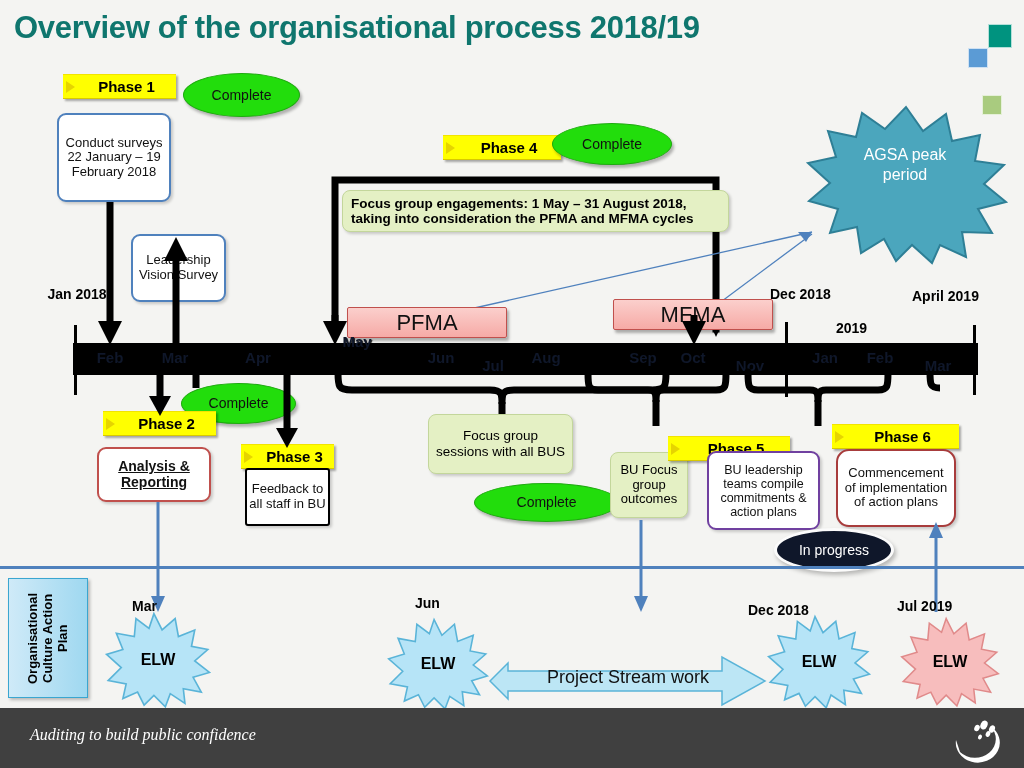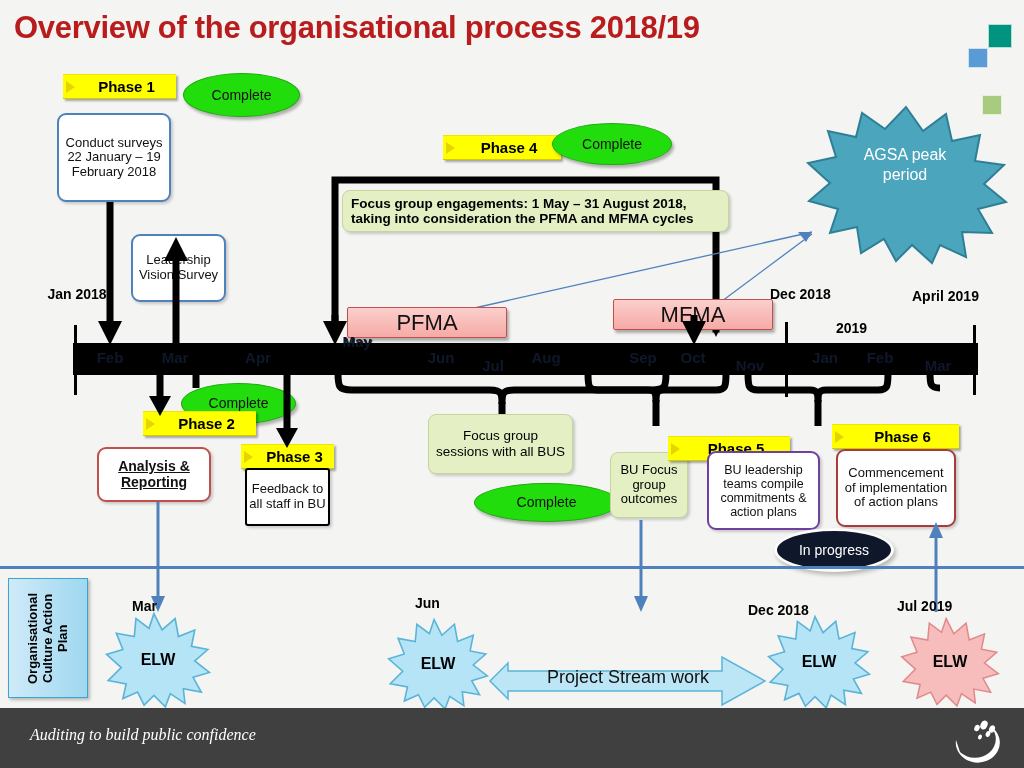--- a/index.html
+++ b/index.html
@@ -8,21 +8,21 @@
     width:1024px;height:768px;position:relative;overflow:hidden;
     background:#f4f4f2;
     font-family:"Liberation Sans", sans-serif;
   }
   .stage{position:absolute;left:0;top:0;width:1024px;height:768px;}
   .abs{position:absolute;box-sizing:border-box;}
 
   
   #page-title{
     left:14px;top:10px;width:900px;
-    font-size:31px;font-weight:bold;color:#b91c1c;
+    font-size:31px;font-weight:bold;color:#0f766e;
     letter-spacing:-0.3px;white-space:nowrap;
   }
 
   
   .deco{border:1px solid rgba(255,255,255,.7);}
 
   
   .phase{
     height:25px;background:#ffff00;color:#000;font-weight:bold;
     font-size:15px;display:flex;align-items:center;justify-content:center;
@@ -210,21 +210,21 @@
     <line x1="335" y1="120" x2="335" y2="128" stroke="#000" stroke-width="7"></line>
     <polygon points="323,126 347,126 335,150" fill="#000"></polygon>
 
     <line x1="694" y1="120" x2="694" y2="128" stroke="#000" stroke-width="7"></line>
     <polygon points="682,126 706,126 694,150" fill="#000"></polygon>
   </svg>
 
   <div class="abs oval oval-green" style="left:181px;top:383px;width:115px;height:41px;font-size:14px;">
     <span>Complete</span>
   </div>
-  <div class="abs phase" style="left:103px;top:411px;width:113px;margin-left:40px;">
+  <div class="abs phase" style="left:103px;top:411px;width:113px;">
     <span>Phase 2</span>
   </div>
   <div class="abs box box-red" style="left:97px;top:447px;width:114px;height:55px;font-size:14px;font-weight:bold;">
     <span style="text-decoration:underline;">Analysis &amp; Reporting</span>
   </div>
 
   <div class="abs phase" style="left:241px;top:444px;width:93px;">
     <span>Phase 3</span>
   </div>
   <div class="abs box box-black" style="left:245px;top:468px;width:85px;height:58px;font-size:13px;">
@@ -275,21 +275,21 @@
   <div class="abs phase" style="left:668px;top:424px;width:122px;margin-top:12px;">
     <span>Phase 5</span>
   </div>
   <div class="abs box box-purple" style="left:707px;top:451px;width:113px;height:79px;font-size:12.5px;padding:2px 4px;">
     <span>BU leadership teams compile commitments &amp; action plans</span>
   </div>
 
   <div class="abs phase" style="left:832px;top:424px;width:127px;">
     <span>Phase 6</span>
   </div>
-  <div class="abs box box-darkred" style="left:836px;top:449px;width:120px;height:78px;font-size:13px;padding:2px 4px;">
+  <div class="abs box box-darkred" style="left:836px;top:449px;width:120px;height:78px;font-size:13px;padding:2px 4px;border-radius:13px;">
     <span>Commencement of implementation of action plans</span>
   </div>
 
   <div class="abs oval oval-orange" style="left:774px;top:528px;width:120px;height:44px;font-size:14px;">
     <span>In progress</span>
   </div>
 
   <div class="abs" style="left:0;top:566px;width:1024px;height:3px;background:#4f81bd;"></div>
 
   <svg class="abs" style="left:0;top:500px;width:1024px;height:120px;" viewBox="0 0 1024 120">

